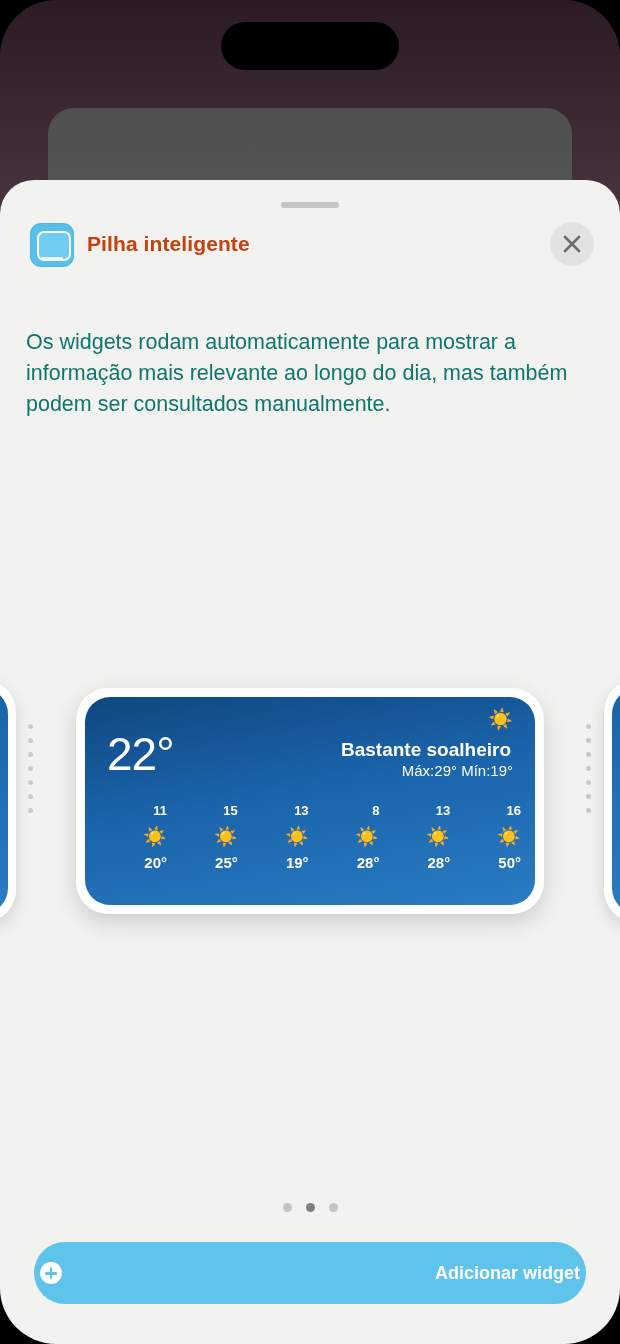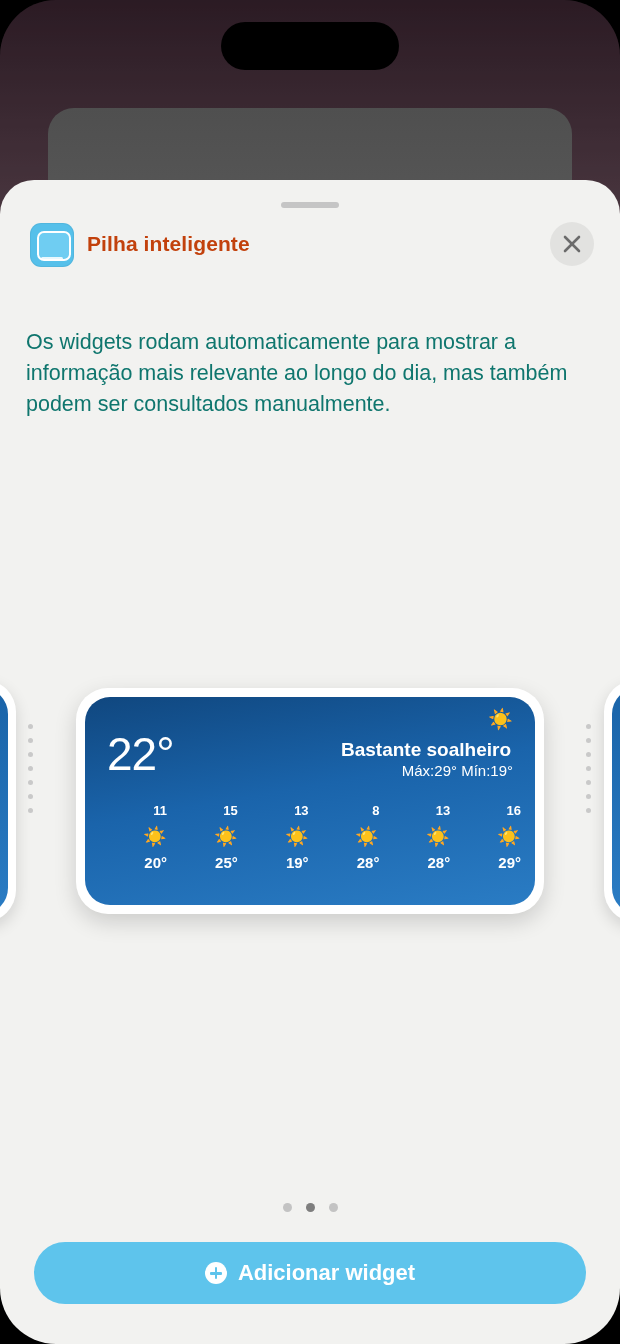--- a/index.html
+++ b/index.html
@@ -310,27 +310,27 @@
   .add-button {
     position: absolute;
     left: 34px;
     top: 1062px;
     width: 552px;
     height: 62px;
     border-radius: 31px;
     background: #5ec4ec;
     border: none;
     color: #ffffff;
-    font-size: 22px;
+    font-size: 18px;
     font-weight: bold;
     font-family: "Liberation Sans", sans-serif;
     cursor: pointer;
     display: flex;
     align-items: center;
-    justify-content: center;
+    justify-content: space-between;
     gap: 11px;
   }
   .plus-icon {
     width: 22px;
     height: 22px;
     border-radius: 50%;
     background: #ffffff;
     position: relative;
     display: inline-block;
     flex: none;
@@ -433,21 +433,21 @@
               <div class="h-temp">28°</div>
             </div>
             <div class="hour">
               <div class="h-label">13</div>
               <div class="h-icon">☀️</div>
               <div class="h-temp">28°</div>
             </div>
             <div class="hour">
               <div class="h-label">16</div>
               <div class="h-icon">☀️</div>
-              <div class="h-temp">29°</div>
+              <div class="h-temp">50°</div>
             </div>
           </div>
         </div>
       </div>
     </div>
 
     <div class="page-dots">
       <span></span>
       <span class="active"></span>
       <span></span>

